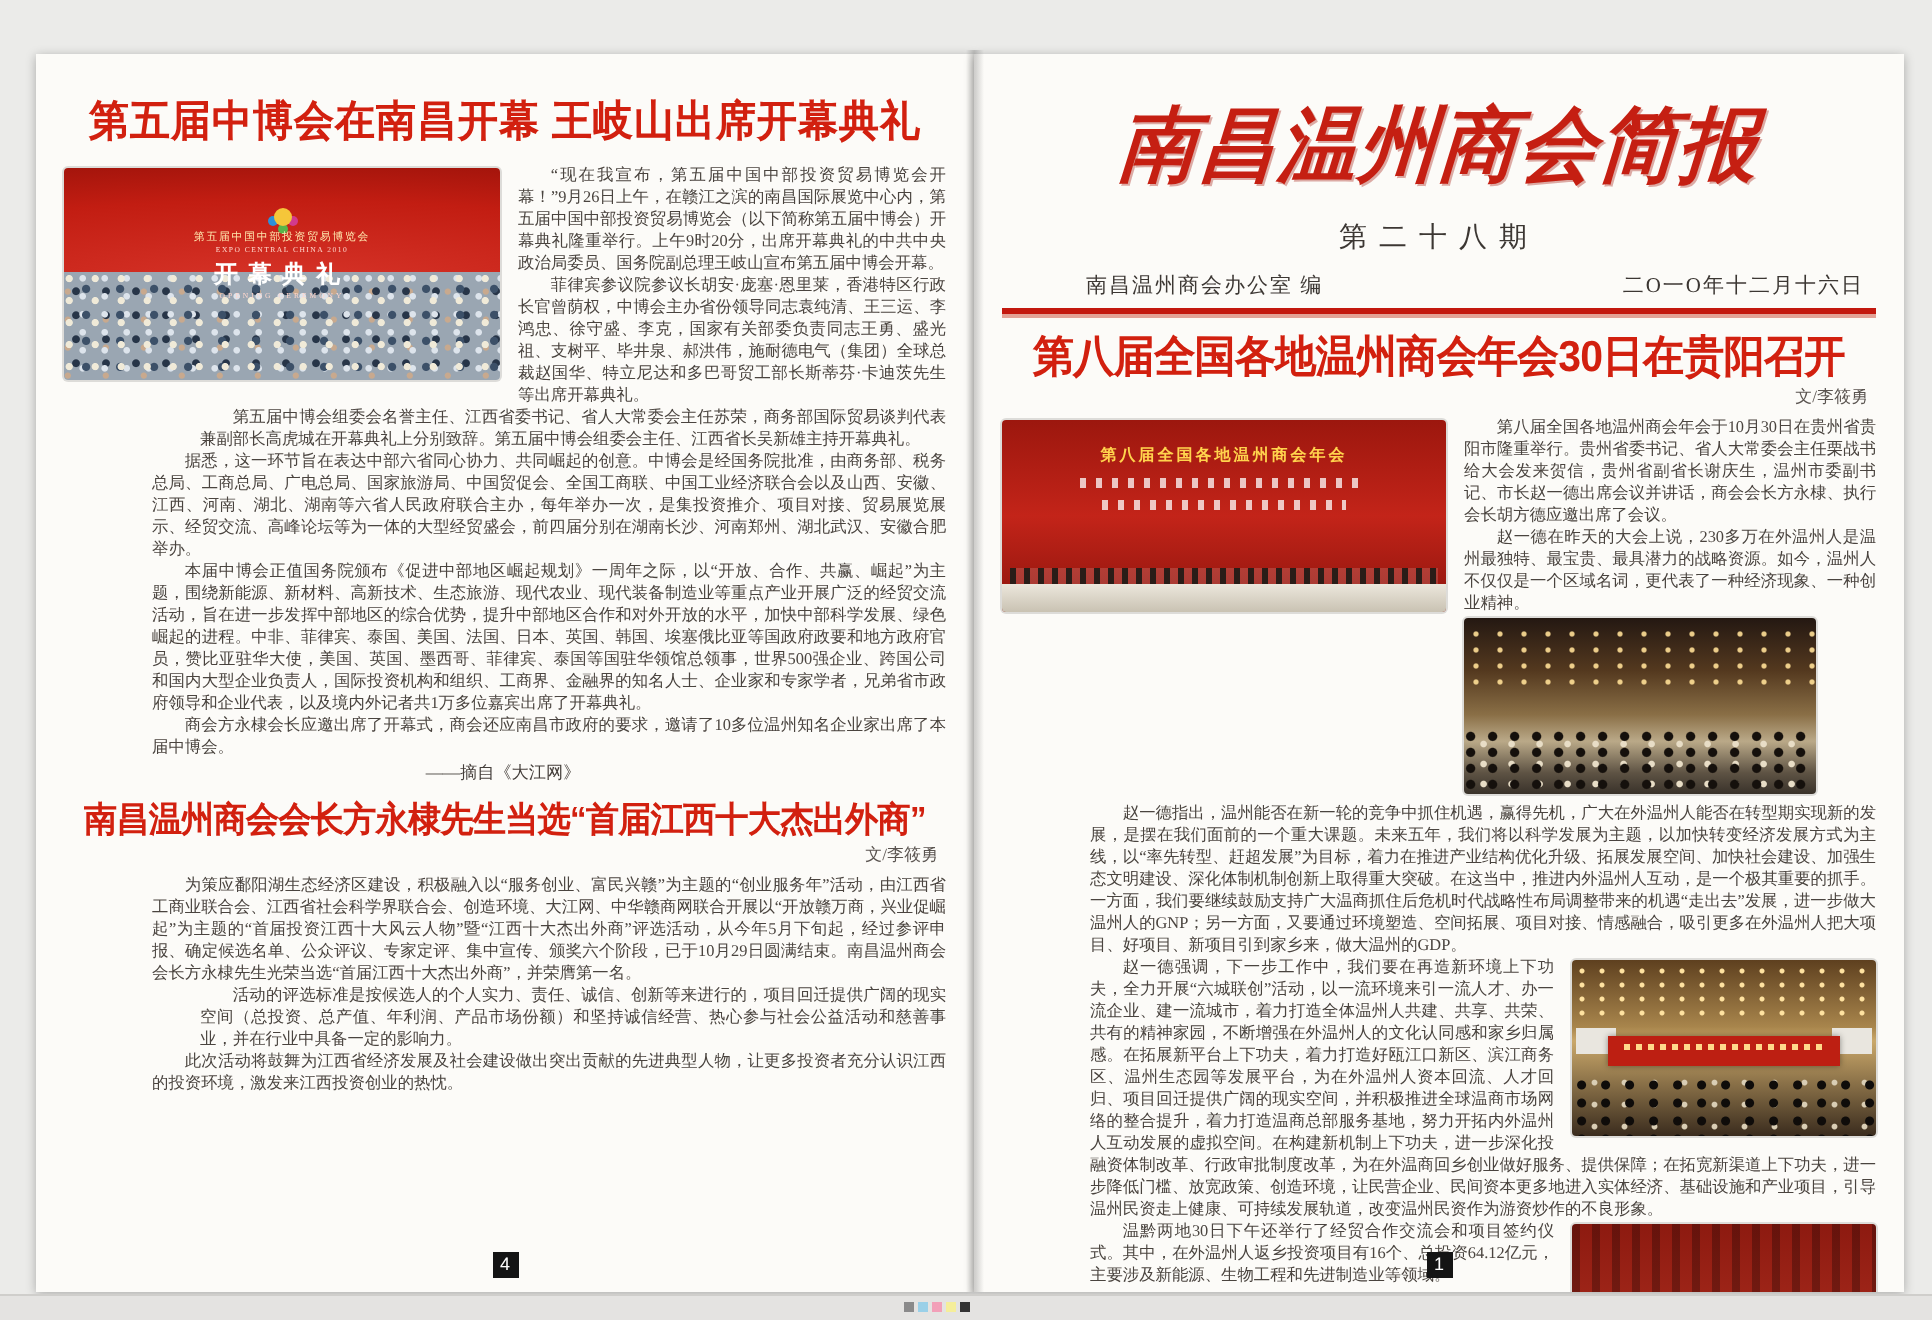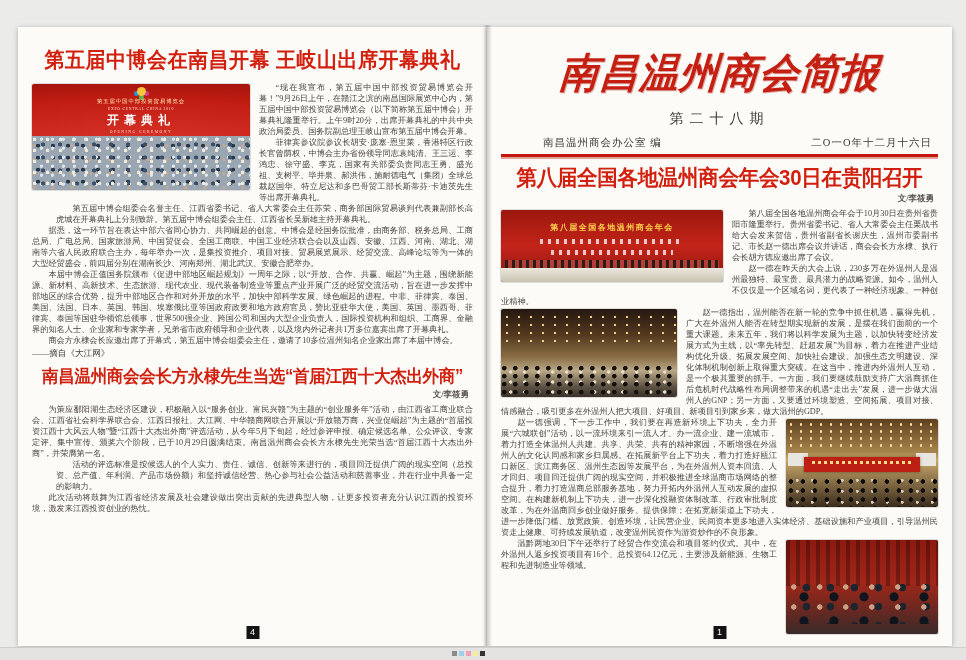--- a/index.html
+++ b/index.html
@@ -13,34 +13,34 @@
   .page-right { left:487px; width:465px; padding:9px 14px 8px; }
   .fold { position:absolute; top:25px; left:483px; width:9px; height:621px;
           background:linear-gradient(90deg,rgba(0,0,0,0),rgba(0,0,0,.18) 45%,rgba(90,90,90,.25) 55%,rgba(0,0,0,0)); z-index:5; }
 
   
   .hl { font-family:"Liberation Sans","DejaVu Sans",sans-serif; font-weight:900;
         color:#d2200f; text-align:center; white-space:nowrap; transform:scaleY(1.06); }
   .hl1 { font-size:20px; margin:8px 0 8px; letter-spacing:.5px; }
   .hl2 { font-size:16.5px; margin:6px 0 1px; letter-spacing:-.3px; }
   .hlr { font-size:20.5px; margin:7px 0 1px; letter-spacing:-.3px; }
-  .byline { text-align:right; font-size:8.5px; color:#5a5450; margin:0 4px 3px 0;font-weight:bold; }
-  .body-txt p { font-size:8.2px; line-height:11px; text-align:justify; text-indent:2em; color:#4a443f; }
+  .byline { text-align:right; font-size:8.5px; color:#5a5450; margin:0 4px 3px 0; }
+  .body-txt p { font-size:8.2px; line-height:11px; text-align:justify; text-indent:2em; color:#4a443f;padding-left:44px; }
   .clearL { clear:left;margin-left:24px; }
-  .attribution { text-align:left; font-size:8.6px; margin:2px 2px 0 0; color:#443e3a; }
+  .attribution { text-align:center; font-size:8.6px; margin:2px 2px 0 0; color:#443e3a; }
 
   
   .photo { border-radius:2px; position:relative; overflow:hidden; box-shadow:0 0 0 1px rgba(0,0,0,.12); }
   .ph-left  { float:left;  margin:2px 9px 4px 0; }
   .ph-right { float:right; margin:2px 0 4px 9px; }
 
   
   .ph-expo { width:218px; height:106px; }
   .expo-red { height:52px; background:radial-gradient(ellipse 160% 120% at 50% 115%, #d8352a 0%, #c21d12 70%, #a5150c 100%);
-              text-align:center; padding-top:3px; }
+              text-align:center; padding-top:20px; }
   .expo-flower { width:9px; height:9px; margin:0 auto 1px; border-radius:50%; background:#f5c63a;
                  box-shadow:-5px 2px 0 -2px #2e8fd8, 5px 2px 0 -2px #d23a8c, 0 6px 0 -2px #59b54a; }
   .expo-t1 { font-size:6px; color:#ffe9b0; letter-spacing:1px; transform:scale(.9); }
   .expo-t2 { font-size:5px; color:#ffd7cd; letter-spacing:1px; transform:scale(.75); }
   .expo-t3 { font-size:12px; color:#fff; font-weight:bold; letter-spacing:5px; margin-top:1px; }
   .expo-t4 { font-size:5px; color:#ffd7cd; letter-spacing:2px; transform:scale(.75); }
   .expo-crowd { height:54px; background-color:#9aa6b2;
     background-image:
       radial-gradient(circle at 20% 30%, #f0ead8 0 1.6px, transparent 2px),
       radial-gradient(circle at 65% 65%, #3c5068 0 1.8px, transparent 2.3px),
@@ -56,21 +56,21 @@
   .aw-title { font-size:26px; font-weight:bold; color:#ffe9a8; letter-spacing:7px; margin-top:3px;
               text-shadow:0 0 4px #e0492f, 1px 1px 0 #5e0c08; }
   .aw-figs { position:absolute; bottom:0; left:0; right:0; height:52px; display:flex; justify-content:space-around; align-items:flex-end; padding:0 8px; }
   .aw-fig { width:15px; height:44px; background:#2c1512; border-radius:7px 7px 0 0; position:relative; }
   .aw-fig::before { content:""; position:absolute; top:-3px; left:4px; width:7px; height:7px; border-radius:50%; background:#c9a084; }
   .aw-fig::after { content:""; position:absolute; top:16px; left:0; width:14px; height:9px; background:#d9a33c; border:1px solid #8a5f16; }
   .aw-fig.alt { background:#51201c; }
   .aw-mark { position:absolute; right:5px; bottom:4px; font-size:9px; font-style:italic; font-weight:bold; color:#e8b34c; text-shadow:1px 1px 0 #5e0c08; }
 
   
-  .ph-conf { width:222px; height:72px; background:linear-gradient(180deg,#9c170e 0%,#c32419 50%,#8c140d 100%); text-align:center; }
+  .ph-conf { width:222px; height:96px; background:linear-gradient(180deg,#9c170e 0%,#c32419 50%,#8c140d 100%); text-align:center; }
   .conf-banner { font-size:8px; font-weight:bold; color:#ffd34d; letter-spacing:1.5px; margin-top:12px; }
   .conf-rows { width:65%; height:5px; margin:6px auto 0;
       background:repeating-linear-gradient(90deg, rgba(255,255,255,.75) 0 3px, transparent 3px 8px); }
   .conf-heads { position:absolute; bottom:14px; left:4px; right:4px; height:8px;
       background:repeating-linear-gradient(90deg,#2a1d18 0 3px, rgba(255,255,255,.15) 3px 7px); }
   .conf-table { position:absolute; bottom:0; left:0; right:0; height:14px;
       background:linear-gradient(180deg,#ece7dc,#c9c2b2); }
 
   
   .ph-hall { width:176px; height:88px;
@@ -151,29 +151,29 @@
         <div class="expo-t3">开幕典礼</div>
         <div class="expo-t4">OPENING CEREMONY</div>
       </div>
       <div class="expo-crowd"></div>
     </div>
     <p>“现在我宣布，第五届中国中部投资贸易博览会开幕！”9月26日上午，在赣江之滨的南昌国际展览中心内，第五届中国中部投资贸易博览会（以下简称第五届中博会）开幕典礼隆重举行。上午9时20分，出席开幕典礼的中共中央政治局委员、国务院副总理王岐山宣布第五届中博会开幕。</p>
     <p>菲律宾参议院参议长胡安·庞塞·恩里莱，香港特区行政长官曾荫权，中博会主办省份领导同志袁纯清、王三运、李鸿忠、徐守盛、李克，国家有关部委负责同志王勇、盛光祖、支树平、毕井泉、郝洪伟，施耐德电气（集团）全球总裁赵国华、特立尼达和多巴哥贸工部长斯蒂芬·卡迪茨先生等出席开幕典礼。</p>
     <p class="clearL">第五届中博会组委会名誉主任、江西省委书记、省人大常委会主任苏荣，商务部国际贸易谈判代表兼副部长高虎城在开幕典礼上分别致辞。第五届中博会组委会主任、江西省长吴新雄主持开幕典礼。</p>
     <p>据悉，这一环节旨在表达中部六省同心协力、共同崛起的创意。中博会是经国务院批准，由商务部、税务总局、工商总局、广电总局、国家旅游局、中国贸促会、全国工商联、中国工业经济联合会以及山西、安徽、江西、河南、湖北、湖南等六省人民政府联合主办，每年举办一次，是集投资推介、项目对接、贸易展览展示、经贸交流、高峰论坛等为一体的大型经贸盛会，前四届分别在湖南长沙、河南郑州、湖北武汉、安徽合肥举办。</p>
     <p>本届中博会正值国务院颁布《促进中部地区崛起规划》一周年之际，以“开放、合作、共赢、崛起”为主题，围绕新能源、新材料、高新技术、生态旅游、现代农业、现代装备制造业等重点产业开展广泛的经贸交流活动，旨在进一步发挥中部地区的综合优势，提升中部地区合作和对外开放的水平，加快中部科学发展、绿色崛起的进程。中非、菲律宾、泰国、美国、法国、日本、英国、韩国、埃塞俄比亚等国政府政要和地方政府官员，赞比亚驻华大使，美国、英国、墨西哥、菲律宾、泰国等国驻华领馆总领事，世界500强企业、跨国公司和国内大型企业负责人，国际投资机构和组织、工商界、金融界的知名人士、企业家和专家学者，兄弟省市政府领导和企业代表，以及境内外记者共1万多位嘉宾出席了开幕典礼。</p>
-    <p>商会方永棣会长应邀出席了开幕式，第五届中博会组委会主任，邀请了10多位温州知名企业家出席了本届中博会。</p>
+    <p>商会方永棣会长应邀出席了开幕式，商会还应南昌市政府的要求，邀请了10多位温州知名企业家出席了本届中博会。</p>
     <div class="attribution">——摘自《大江网》</div>
   </div>
 
   <div class="hl hl2">南昌温州商会会长方永棣先生当选“首届江西十大杰出外商”</div>
   <div class="byline">文/李筱勇</div>
 
   <div class="body-txt">
-    <p>为策应鄱阳湖生态经济区建设，积极融入以“服务创业、富民兴赣”为主题的“创业服务年”活动，由江西省工商业联合会、江西省社会科学界联合会、江西日报社、大江网、中华赣商网联合开展以“开放赣万商，兴业促崛起”为主题的“首届投资江西十大风云人物”暨“江西十大杰出外商”评选活动，从今年5月下旬起，经过参评申报、确定候选名单、公众评议、专家定评、集中宣传、颁奖六个阶段，已于10月29日圆满结束。南昌温州商会会长方永棣先生光荣当选“首届江西十大杰出外商”，并荣膺第一名。</p>
+    <p>为策应鄱阳湖生态经济区建设，积极融入以“服务创业、富民兴赣”为主题的“创业服务年”活动，由江西省工商业联合会、江西省社会科学界联合会、创造环境、大江网、中华赣商网联合开展以“开放赣万商，兴业促崛起”为主题的“首届投资江西十大风云人物”暨“江西十大杰出外商”评选活动，从今年5月下旬起，经过参评申报、确定候选名单、公众评议、专家定评、集中宣传、颁奖六个阶段，已于10月29日圆满结束。南昌温州商会会长方永棣先生光荣当选“首届江西十大杰出外商”，并荣膺第一名。</p>
     <p class="clearL">活动的评选标准是按候选人的个人实力、责任、诚信、创新等来进行的，项目回迁提供广阔的现实空间（总投资、总产值、年利润、产品市场份额）和坚持诚信经营、热心参与社会公益活动和慈善事业，并在行业中具备一定的影响力。</p>
     <p>此次活动将鼓舞为江西省经济发展及社会建设做出突出贡献的先进典型人物，让更多投资者充分认识江西的投资环境，激发来江西投资创业的热忱。</p>
   </div>
 
   <div class="pagenum">4</div>
 </div>
 
 <div class="page page-right">
 
   <div class="rp-header">

